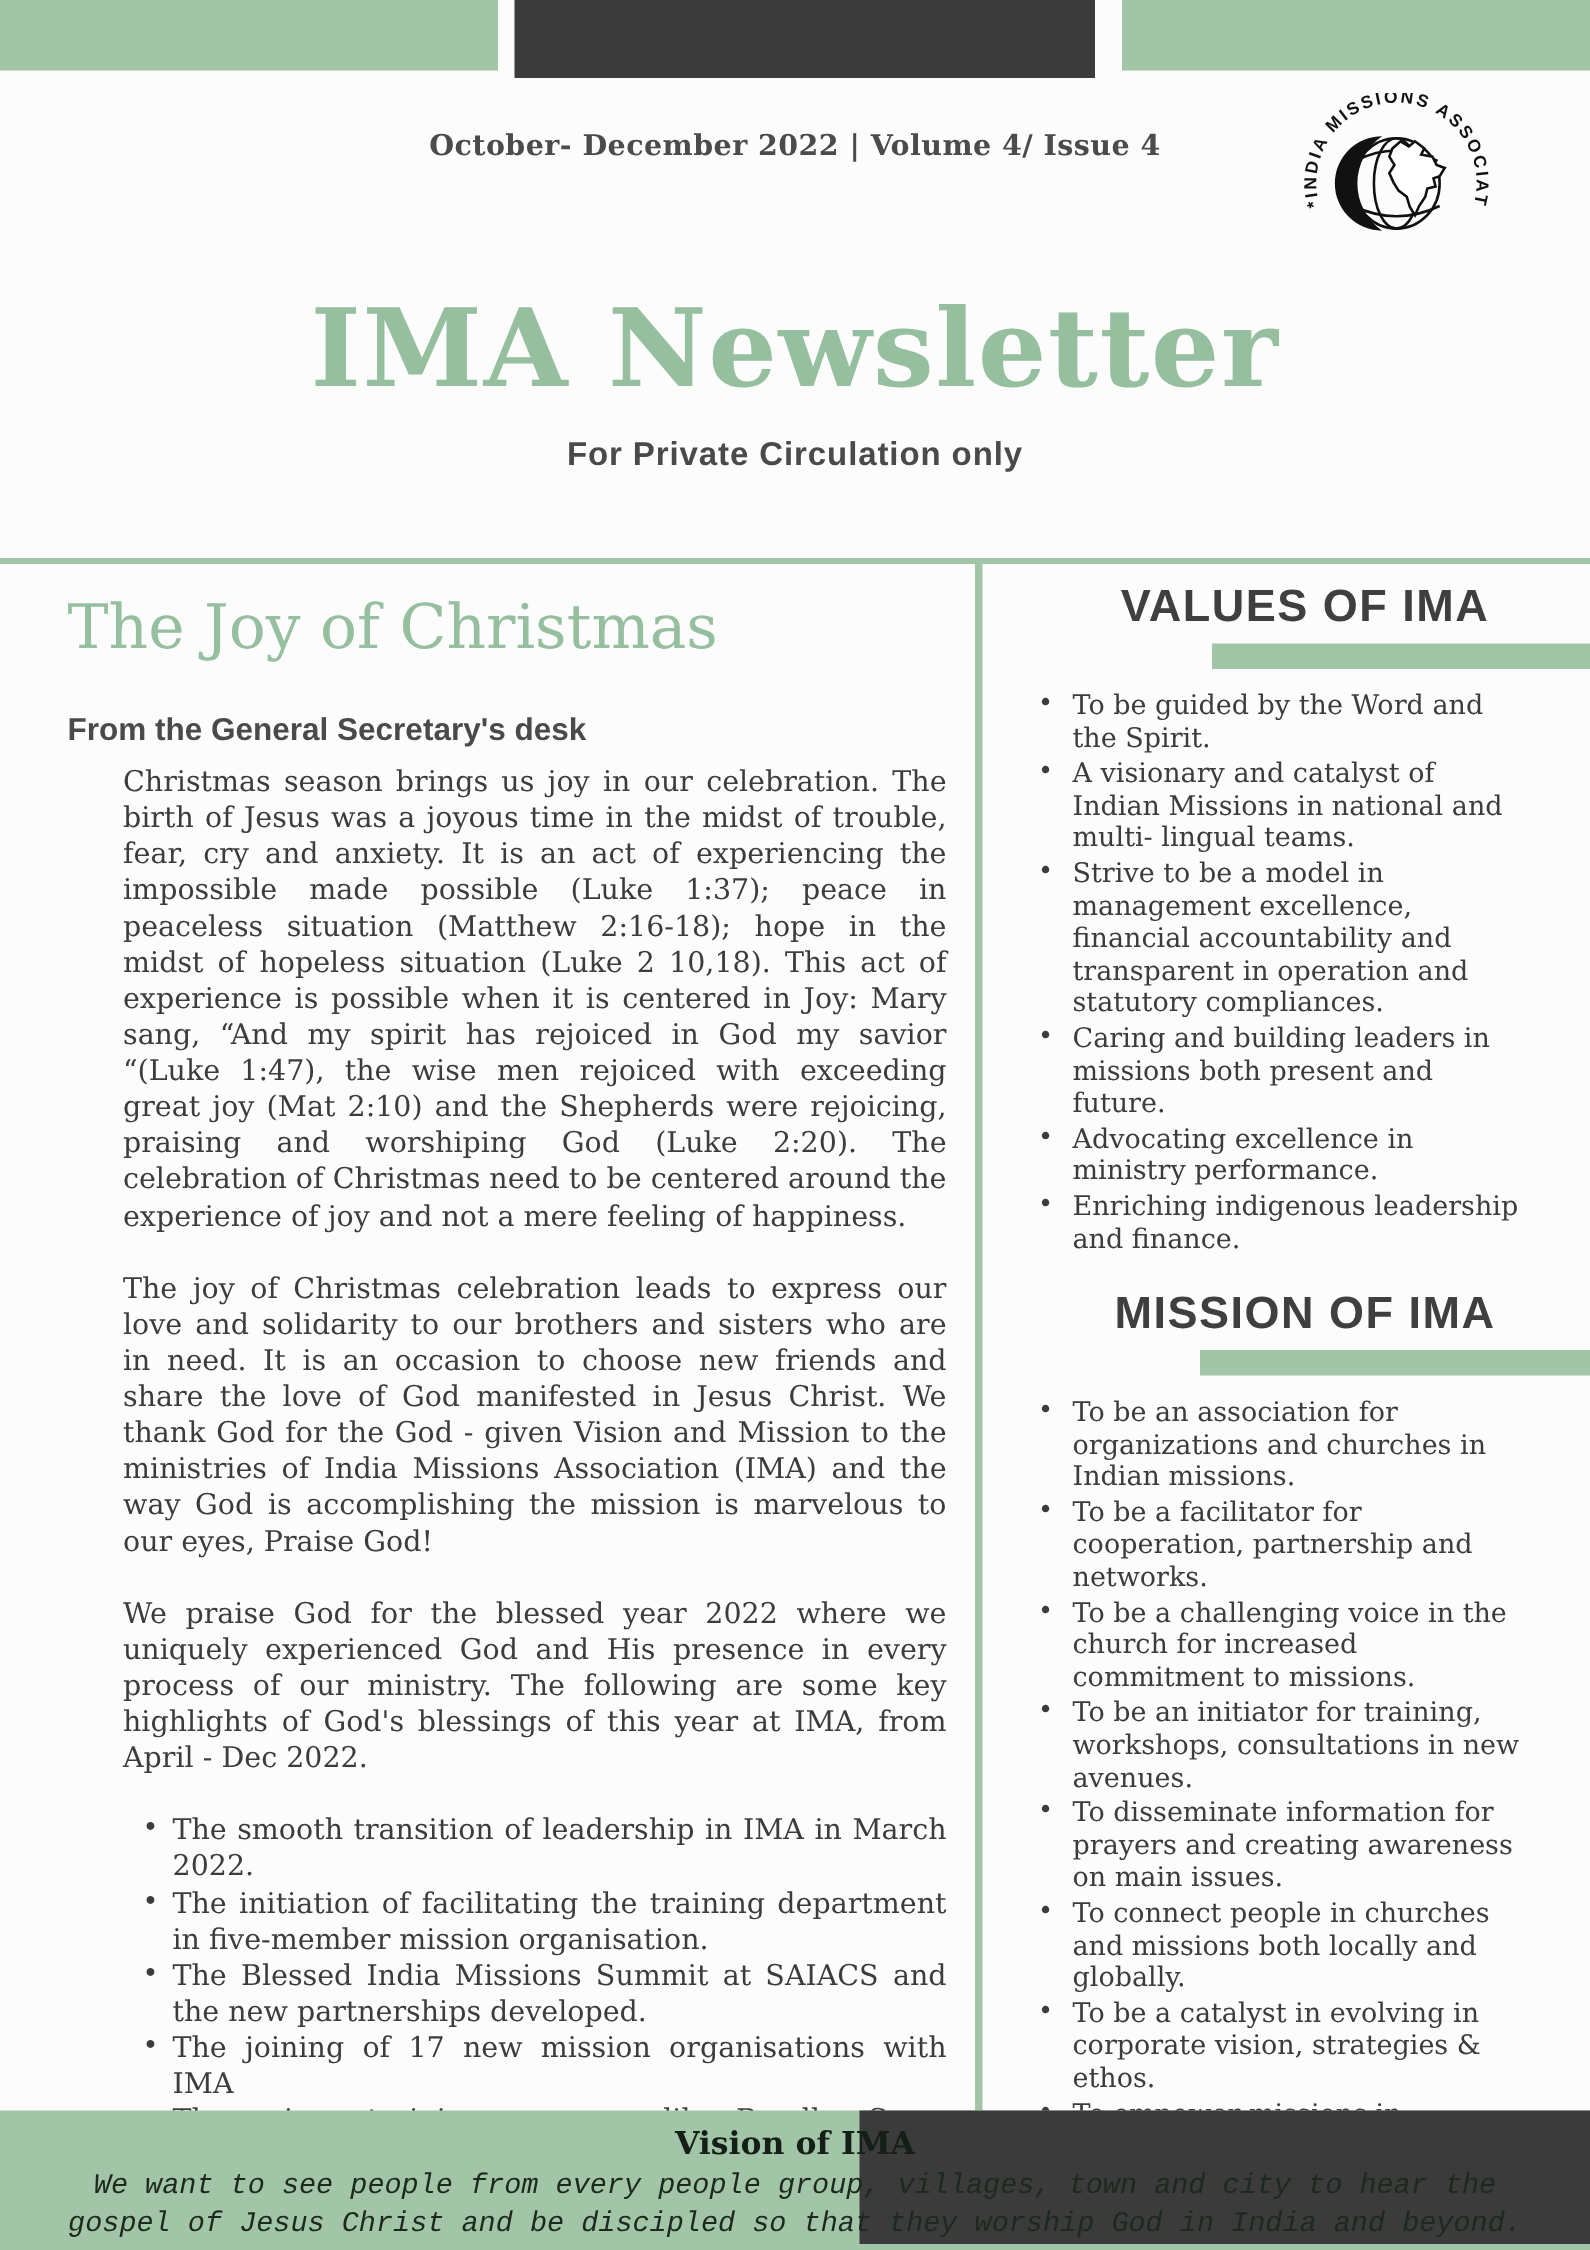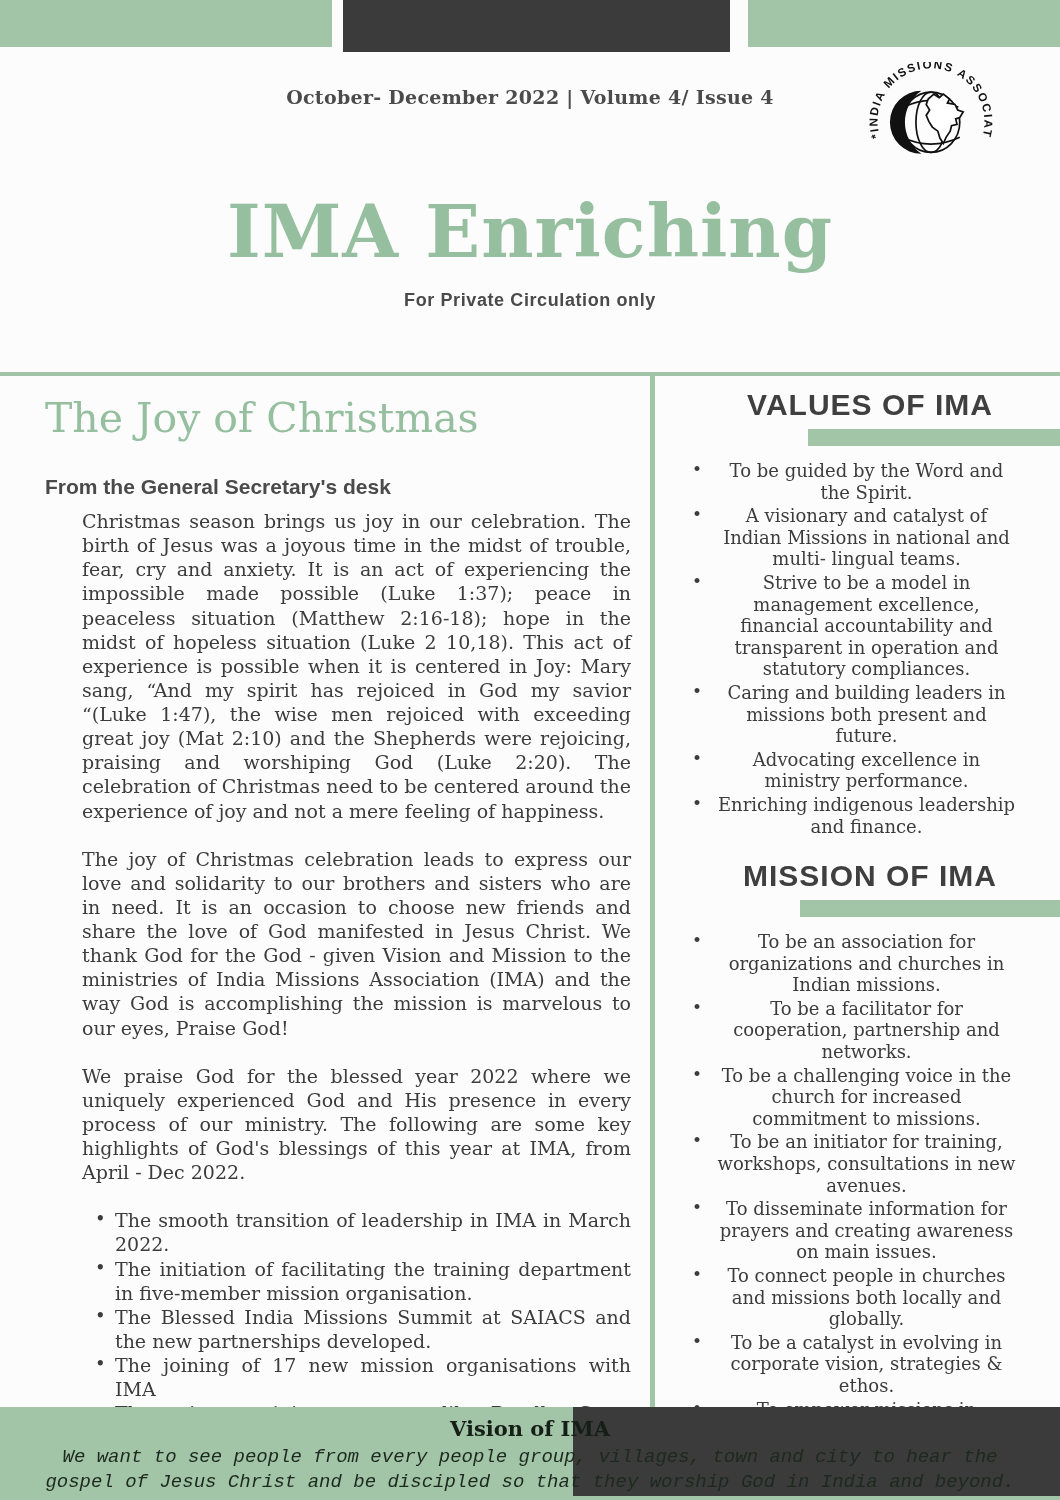--- a/index.html
+++ b/index.html
@@ -20,21 +20,21 @@
     letter-spacing:0.3px;
   }
   .logo { position:absolute; top:62px; left:860px; width:142px; height:100px; }
   .newsletter-title {
     position:absolute; top:148px; left:0; width:1060px; text-align:center;
     font-family:"DejaVu Serif", serif; font-weight:bold; font-size:72px;
     color:var(--titlegreen); letter-spacing:1px; line-height:1;
   }
   .circulation {
     position:absolute; top:290px; left:0; width:1060px; text-align:center;
-    font-family:"Liberation Sans", sans-serif; font-weight:bold; font-size:18px;
+    font-family:"Liberation Sans", sans-serif; font-weight:bold; font-size:22px;
     color:#4a4a4a; letter-spacing:0.6px;
   }
   .header-rule { position:absolute; top:372px; left:0; width:1060px; height:4px; background:var(--sage); }
   .v-divider   { position:absolute; top:376px; left:650px; width:5px; height:1031px; background:var(--sage); }
 
   
   .left-col { position:absolute; top:396px; left:45px; width:586px; }
   .article-title {
     font-family:"DejaVu Serif", serif; font-weight:normal; font-size:41px;
     color:var(--titlegreen); margin:0 0 34px 0; line-height:1.1;
@@ -59,21 +59,21 @@
 
   
   .sidebar { position:absolute; top:388px; left:680px; width:380px; }
   .side-heading {
     font-family:"Liberation Sans", sans-serif; font-weight:bold; font-size:30px;
     color:#3f3f3f; letter-spacing:1px; text-align:center; margin:0;
   }
   .side-bar-accent { height:17px; background:var(--sage); margin-top:7px; }
   .side-bar-accent.values  { margin-left:128px; }
   .side-bar-accent.mission { margin-left:120px; }
-  ul.side-list { margin:14px 0 0 8px; padding:0; list-style:none; width:330px;text-align:center; }
+  ul.side-list { margin:14px 0 0 8px; padding:0; list-style:none; width:330px; }
   ul.side-list li {
     position:relative; padding-left:27px; font-size:18px; line-height:1.2;
     color:#3c3c3c; margin:0 0 2px 0;
   }
   ul.side-list li::before {
     content:"•"; position:absolute; left:4px; top:-1px; font-size:17px; color:#3c3c3c;
   }
   .mission-block { margin-top:22px; }
 
   
@@ -112,21 +112,21 @@
       <path d="M 86 42 A 46 46 0 0 0 86 134 A 56 56 0 0 1 86 42 Z" fill="#111"></path>
 
       <ellipse cx="100" cy="88" rx="42" ry="44" fill="none" stroke="#111" stroke-width="2.5"></ellipse>
       <ellipse cx="100" cy="88" rx="22" ry="44" fill="none" stroke="#111" stroke-width="2.5"></ellipse>
       <path d="M 60 66 Q 100 46 140 66 M 58 110 Q 100 130 142 110" fill="none" stroke="#111" stroke-width="2.5"></path>
 
       <path d="M 96 54 L 104 47 L 112 52 L 118 47 L 127 54 L 124 60 L 135 62 L 139 70 L 147 73 L 142 81 L 136 83 L 138 91 L 130 93 L 128 101 L 122 110 L 118 119 L 113 111 L 110 101 L 102 95 L 97 87 L 93 78 L 98 70 L 93 62 Z" fill="#fff" stroke="#111" stroke-width="2.5"></path>
     </svg>
   </div>
 
-  <h1 class="newsletter-title">IMA Enriching</h1>
+  <h1 class="newsletter-title">IMA Newsletter</h1>
 
   <div class="circulation">For Private Circulation only</div>
 
   <div class="header-rule"></div>
   <div class="v-divider"></div>
 
   <div class="left-col">
     <h2 class="article-title">The Joy of Christmas</h2>
     <h3 class="byline">From the General Secretary's desk</h3>
     <div class="article-body">

